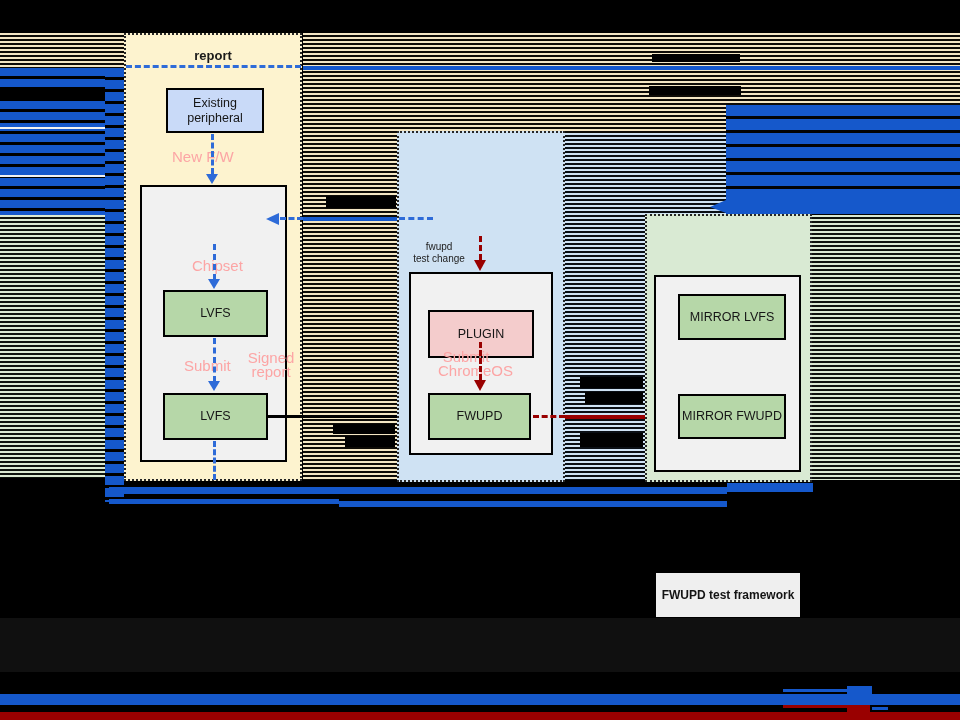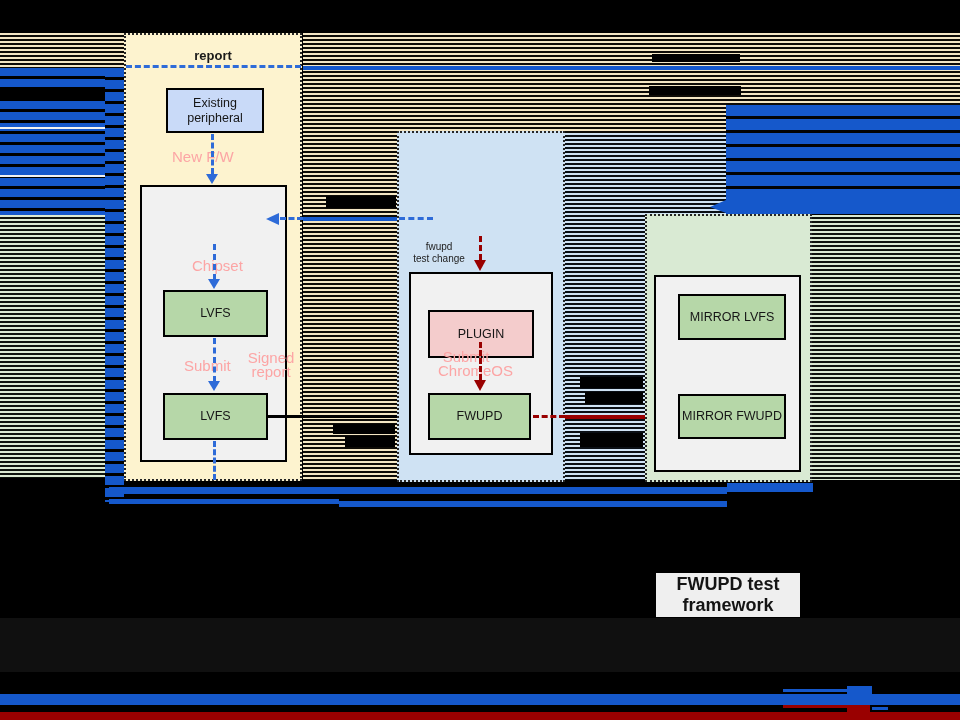--- a/index.html
+++ b/index.html
@@ -148,21 +148,21 @@
   <div class="abs blackbar" style="left:345px;top:436px;width:50px;height:11px"></div>
   <div class="abs blackbar" style="left:580px;top:377px;width:63px;height:11px"></div>
   <div class="abs blackbar" style="left:585px;top:392px;width:58px;height:12px"></div>
   <div class="abs blackbar" style="left:580px;top:433px;width:63px;height:14px"></div>
 
   <div class="abs hsolid-blue" style="left:109px;top:487px;width:618px;height:7px"></div>
   <div class="abs hsolid-blue" style="left:727px;top:483px;width:86px;height:9px"></div>
   <div class="abs hsolid-blue" style="left:109px;top:499px;width:230px;height:5px"></div>
   <div class="abs hsolid-blue" style="left:339px;top:501px;width:388px;height:6px"></div>
 
-  <div class="abs" style="left:656px;top:573px;width:144px;height:44px;background:var(--testbox,#efefef);display:flex;align-items:center;justify-content:center;font-weight:bold;font-size:18px;color:#141414;text-align:center">
+  <div class="abs" style="left:656px;top:573px;width:144px;height:44px;background:var(--testbox,#efefef);display:flex;align-items:center;justify-content:center;font-weight:bold;font-size:12px;color:#141414;text-align:center">
     <span>FWUPD test framework</span>
   </div>
 
   <div class="abs" style="left:0;top:618px;width:960px;height:54px;background:#101010"></div>
 
   <div class="abs hsolid-blue" style="left:783px;top:689px;width:65px;height:3px"></div>
   <div class="abs hsolid-blue" style="left:847px;top:686px;width:25px;height:19px"></div>
   <div class="abs hsolid-blue" style="left:0;top:694px;width:960px;height:11px"></div>
   <div class="abs hsolid-red" style="left:783px;top:705px;width:65px;height:3px"></div>
   <div class="abs hsolid-red" style="left:847px;top:705px;width:23px;height:13px"></div>

